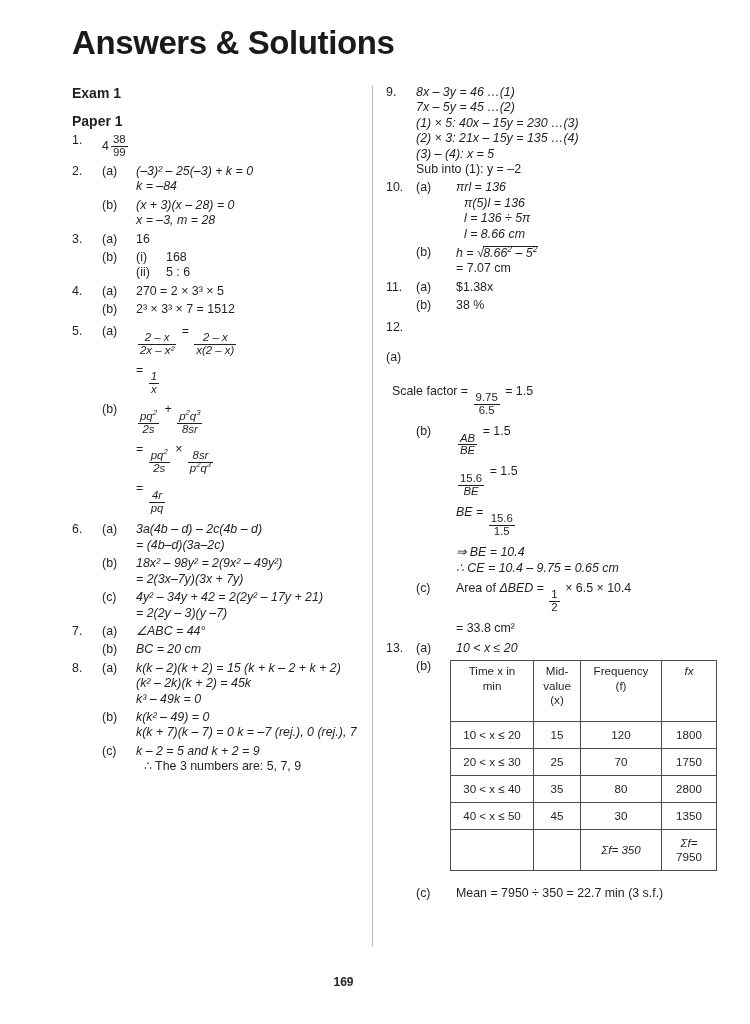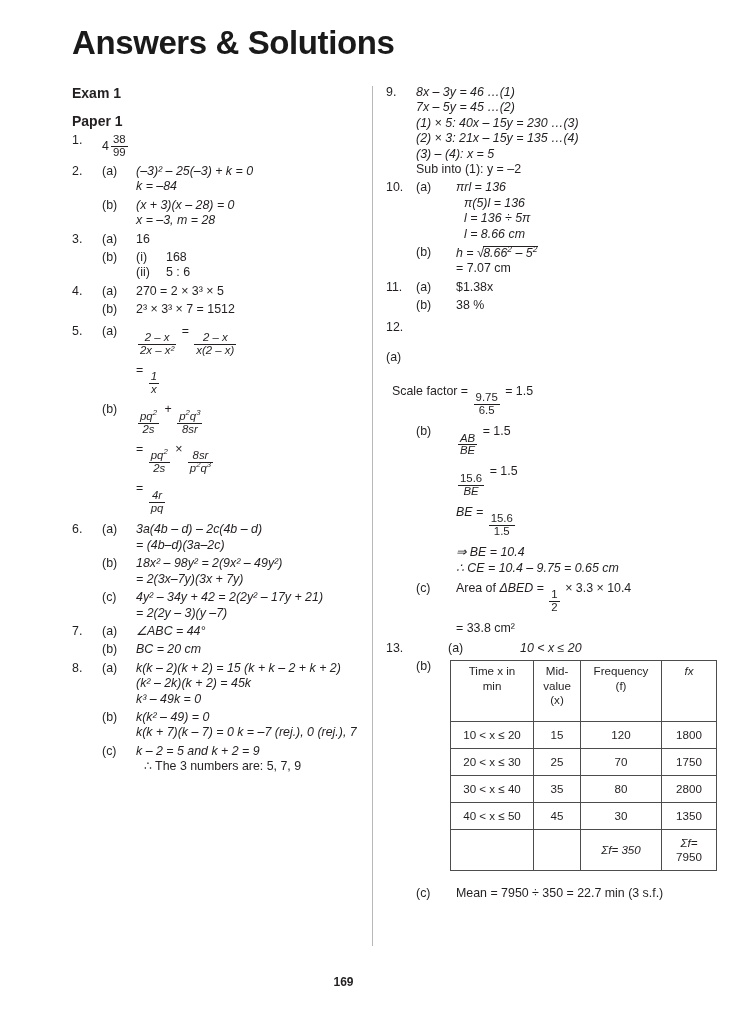--- a/index.html
+++ b/index.html
@@ -513,30 +513,30 @@
     </div>
     <div class="row" style="margin-top:8px;">
       <div class="num"></div>
       <div class="part">(c)</div>
       <div class="body" style="padding-left:6px;">
         <span>Area of </span><span class="it" style="font-weight:normal">ΔBED</span><span> = </span>
         <span class="frac">
           <span class="n">1</span>
           <span class="d">2</span>
         </span>
-        <span>× 3.3 × 10.4</span>
+        <span>× 6.5 × 10.4</span>
       </div>
     </div>
     <div class="row" style="margin-top:8px;">
       <div class="num"></div>
       <div class="part"></div>
       <div class="body" style="padding-left:6px;">= 33.8 cm²</div>
     </div>
 
-    <div class="row" style="margin-top:7px;gap:32px;">
+    <div class="row" style="margin-top:7px;">
       <div class="num">13.</div>
       <div class="part">(a)</div>
       <div class="body it" style="padding-left:6px;">10 &lt; x ≤ 20</div>
     </div>
 
     <div class="table-wrap">
       <div class="num"></div>
       <div class="part">(b)</div>
       <table class="stat-table">
         <thead>

